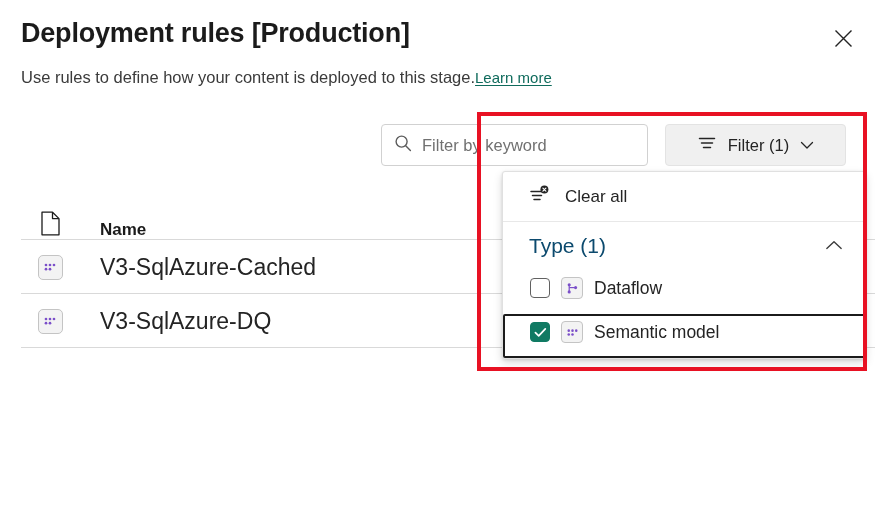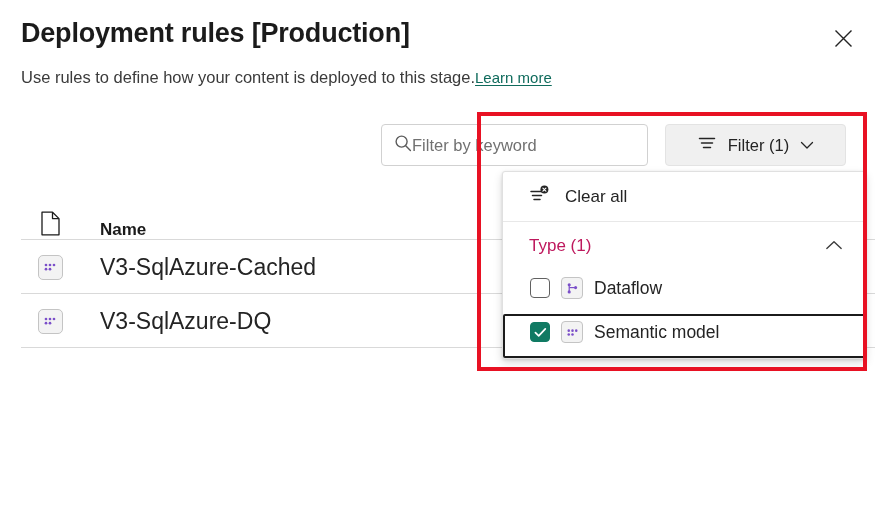--- a/index.html
+++ b/index.html
@@ -74,20 +74,21 @@
     top: 124px;
     width: 267px;
     height: 42px;
     box-sizing: border-box;
     border: 1px solid #d1d1d1;
     border-radius: 4px;
     background: #ffffff;
     display: flex;
     align-items: center;
     padding: 0 12px;
+    gap: 10px;
   }
   .search-input {
     border: none;
     outline: none;
     font-family: "Liberation Sans", sans-serif;
     font-size: 16.5px;
     color: #242424;
     background: transparent;
     width: 100%;
     padding: 0;
@@ -206,22 +207,22 @@
   }
   .flyout-group-header {
     height: 48px;
     display: flex;
     align-items: center;
     justify-content: space-between;
     padding: 0 22px 0 26px;
     cursor: pointer;
   }
   .flyout-group-title {
-    font-size: 17px;
-    color: #be185d;
+    font-size: 21px;
+    color: #0c4a6e;
   }
   .flyout-option {
     height: 44px;
     display: flex;
     align-items: center;
     padding: 0 0 8px 25px;
     gap: 11px;
     cursor: pointer;
     box-sizing: border-box;
     border: 2px solid transparent;

